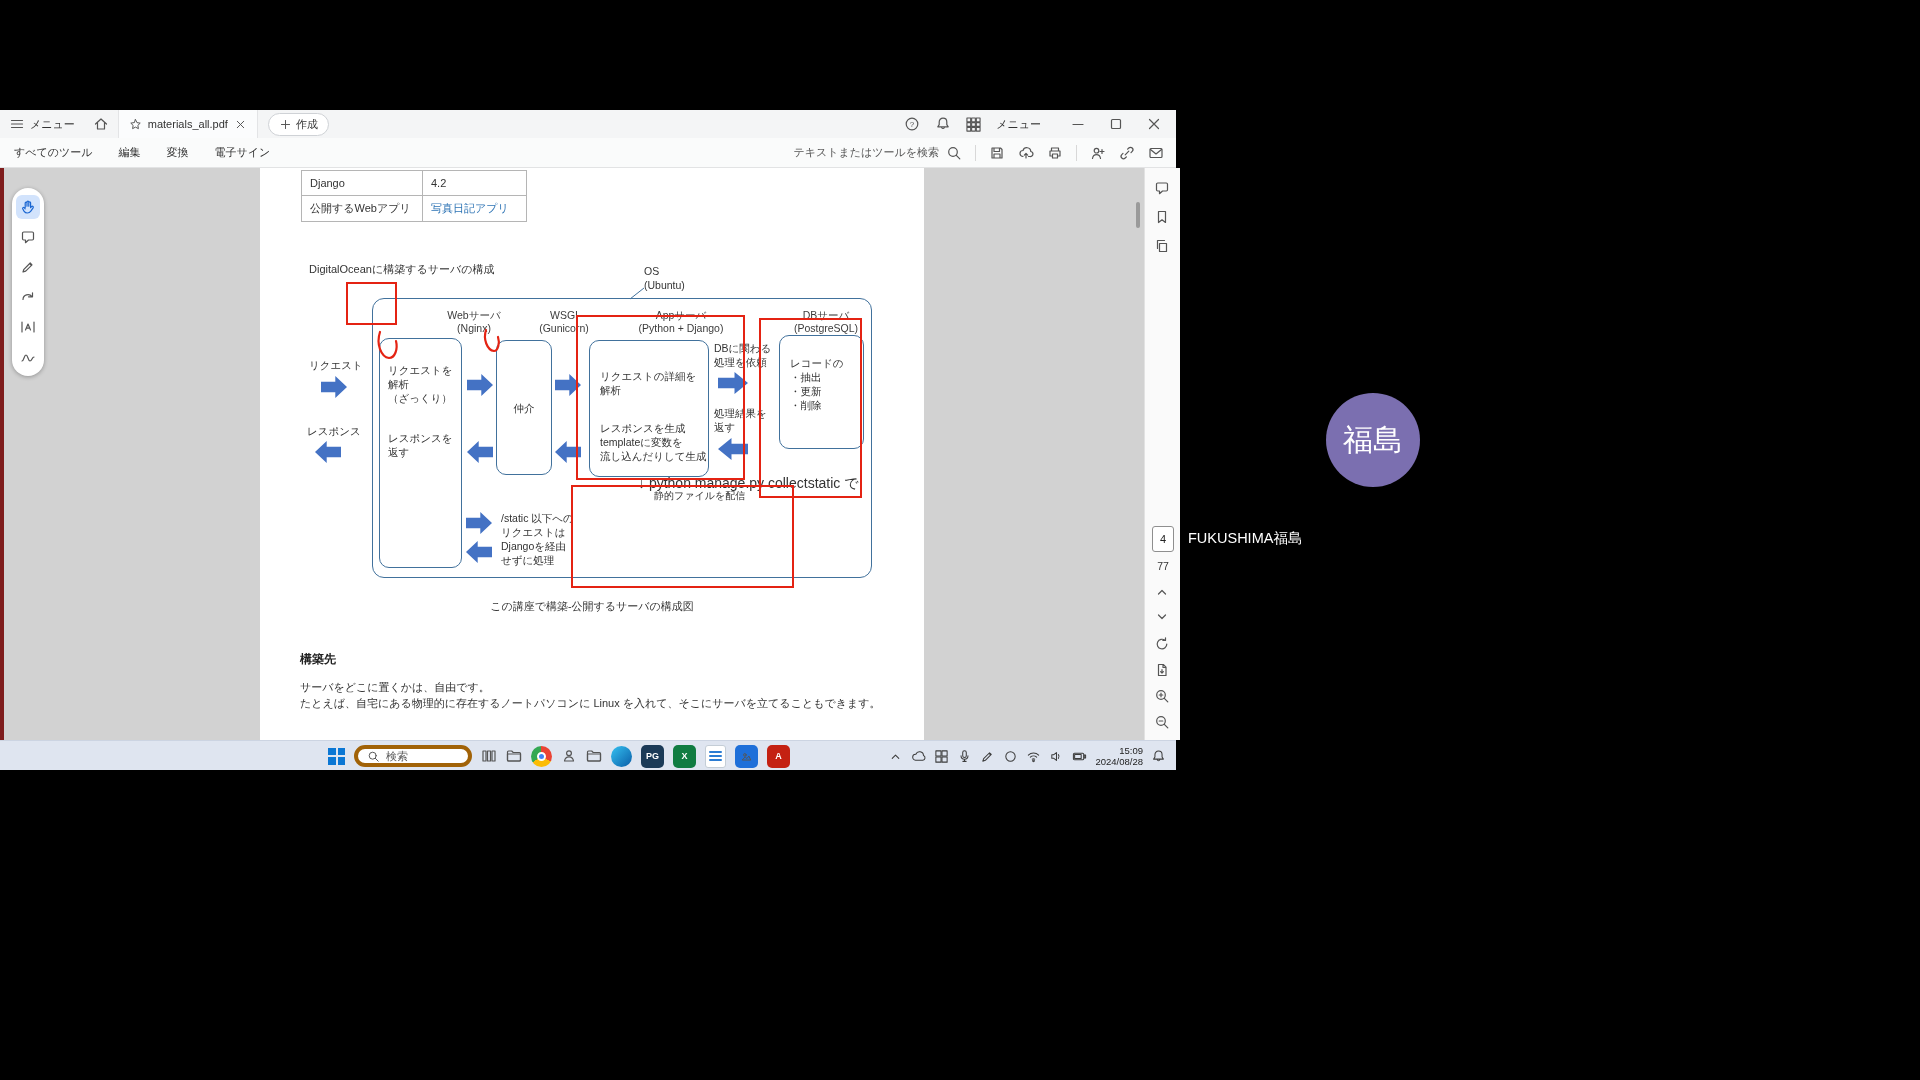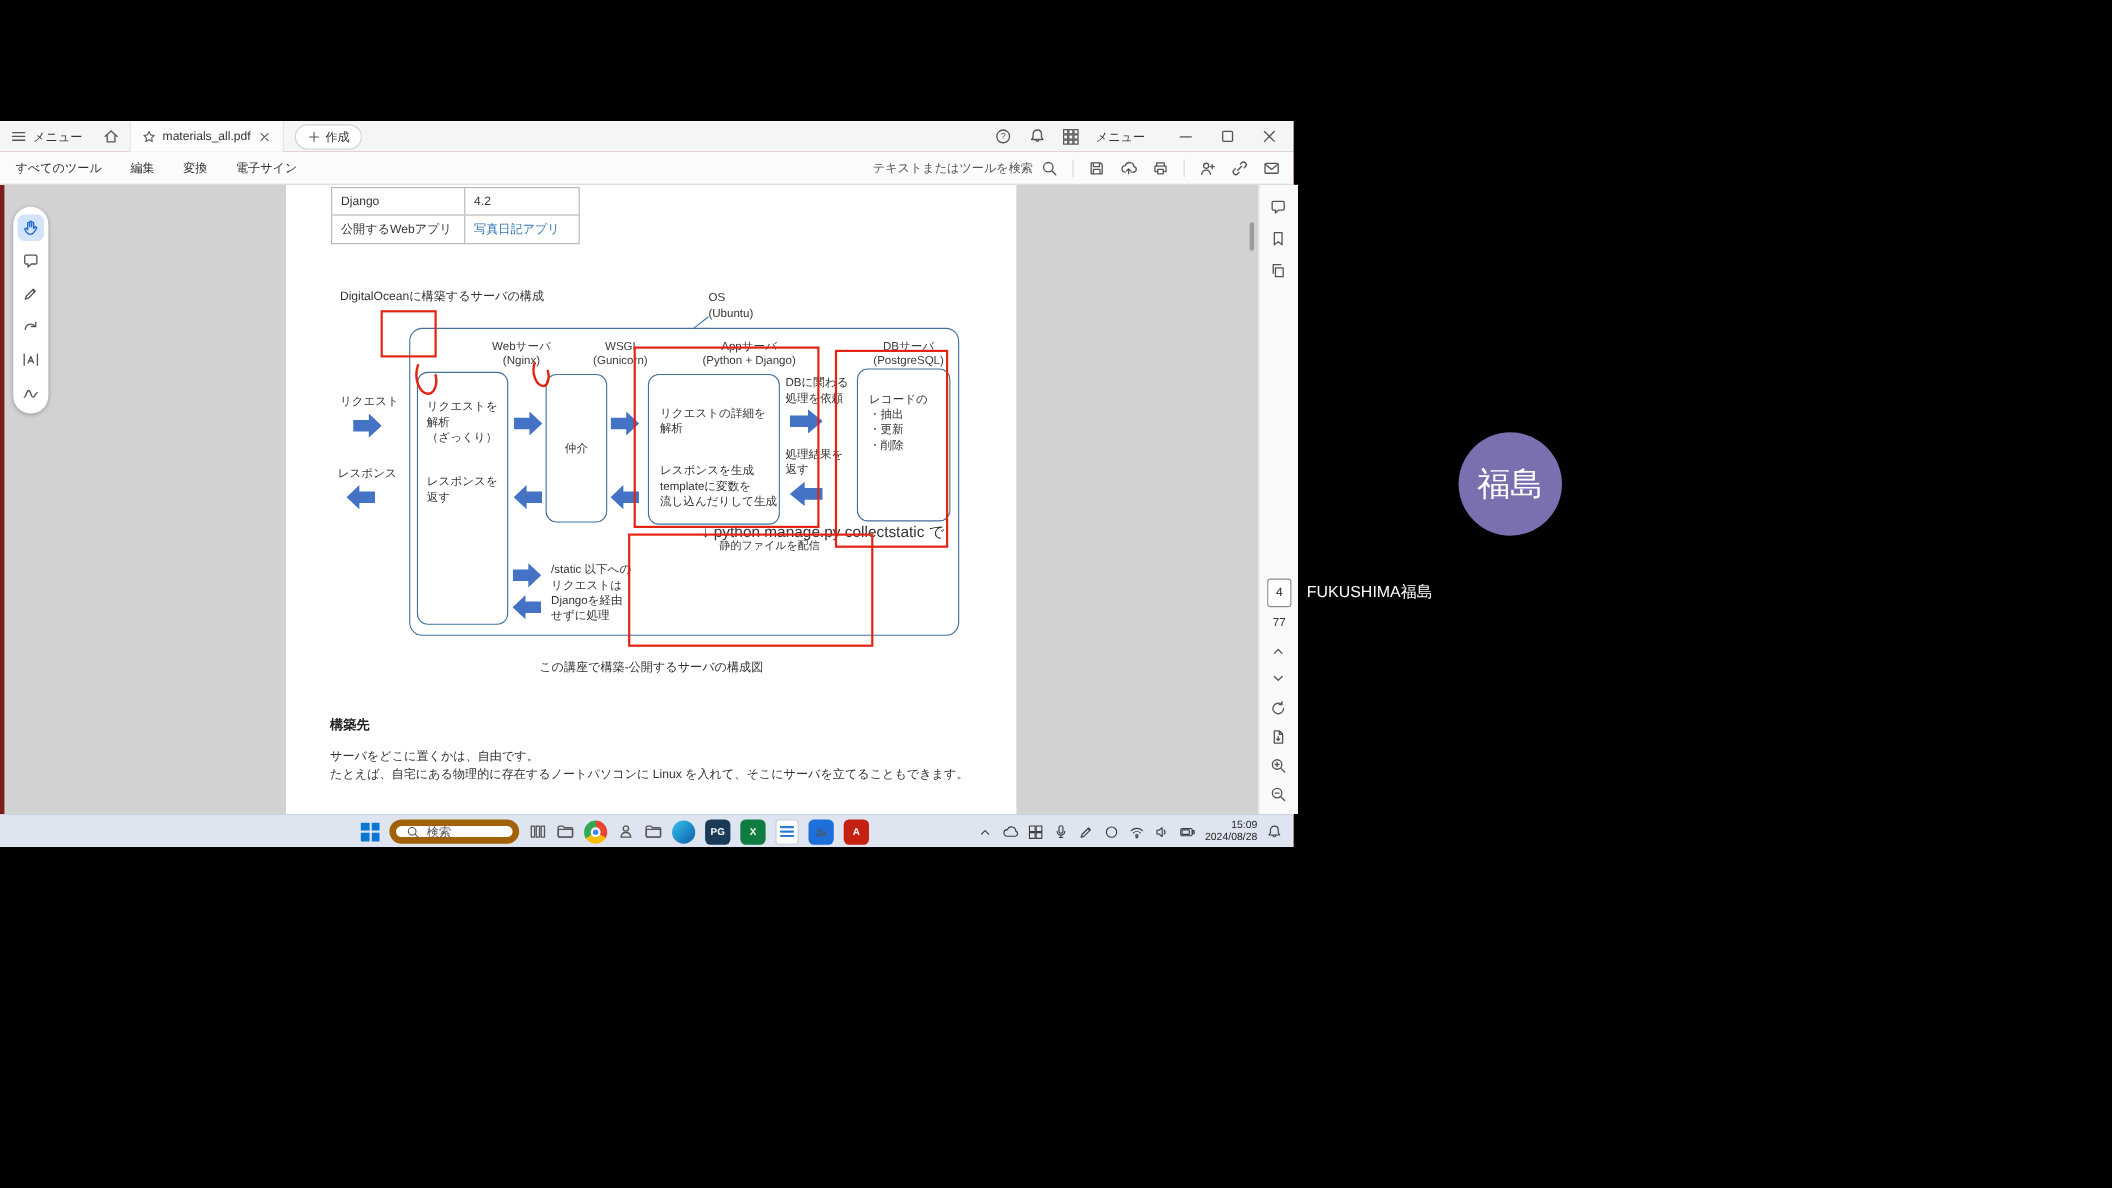--- a/index.html
+++ b/index.html
@@ -63,21 +63,21 @@
   .ar{width:26px;height:22px;background:#4472c4;
     clip-path:polygon(0 26%,55% 26%,55% 0,100% 50%,55% 100%,55% 74%,0 74%);}
   .ar.left{transform:scaleX(-1);}
 
   
   .taskbar{position:absolute;left:0;top:630px;width:100%;height:30px;background:#dfe5f0;
     border-top:1px solid #ccd4e2;}
   .tb-apps{position:absolute;left:328px;top:3px;height:24px;display:flex;align-items:center;gap:9px;}
   .winlogo{width:17px;height:17px;display:grid;grid-template-columns:1fr 1fr;grid-template-rows:1fr 1fr;gap:2px;}
   .winlogo i{background:#0b77d4;}
-  .tsearch{width:118px;height:22px;border-radius:11px;background:#fff;border:6px solid #a16207;
+  .tsearch{width:118px;height:22px;border-radius:11px;background:#fff;border:4px solid #a16207;
     display:flex;align-items:center;gap:6px;padding:0 9px;font-size:11px;color:#555;}
   .tile{width:23px;height:23px;border-radius:5px;display:flex;align-items:center;justify-content:center;
     font-size:9px;font-weight:bold;color:#fff;}
   .chrome{width:21px;height:21px;border-radius:50%;
     background:conic-gradient(#ea4335 0 33%,#fbbc05 0 66%,#34a853 0 100%);
     display:flex;align-items:center;justify-content:center;}
   .chrome i{width:9px;height:9px;border-radius:50%;background:#4285f4;border:2px solid #fff;}
   .edge{width:21px;height:21px;border-radius:50%;background:linear-gradient(135deg,#35c1f1,#0a5ea8);}
   .docapp{width:21px;height:23px;border-radius:3px;background:#fff;border:1px solid #c4cdd6;
     display:flex;flex-direction:column;gap:2px;justify-content:center;padding:0 3px;}
@@ -301,21 +301,21 @@
       <div class="abs ar left" style="left:295px;top:273px"></div>
       <div class="abs ar left" style="left:207px;top:273px"></div>
 
       <div class="abs dtext" style="left:454px;top:173px">DBに関わる
 処理を依頼</div>
       <div class="abs ar" style="left:458px;top:204px;width:30px"></div>
       <div class="abs dtext" style="left:454px;top:238px">処理結果を
 返す</div>
       <div class="abs ar left" style="left:458px;top:270px;width:30px"></div>
 
-      <div class="abs dbox" style="left:519px;top:167px;width:85px;height:139px">
+      <div class="abs dbox" style="left:519px;top:167px;width:85px;height:114px">
         <div class="abs dtext" style="left:10px;top:20px">レコードの
 ・抽出
 ・更新
 ・削除</div>
       </div>
 
       <div class="abs" style="left:378px;top:307px;font-size:14px;color:#333">↓ python manage.py collectstatic で</div>
       <div class="abs" style="left:394px;top:321px;font-size:10px;color:#333">静的ファイルを配信</div>
 
       <div class="abs dtext" style="left:241px;top:343px">/static 以下への

